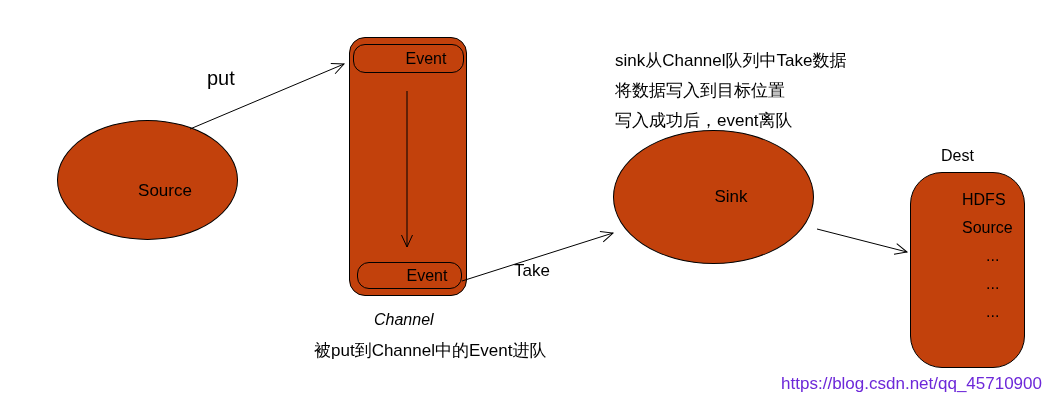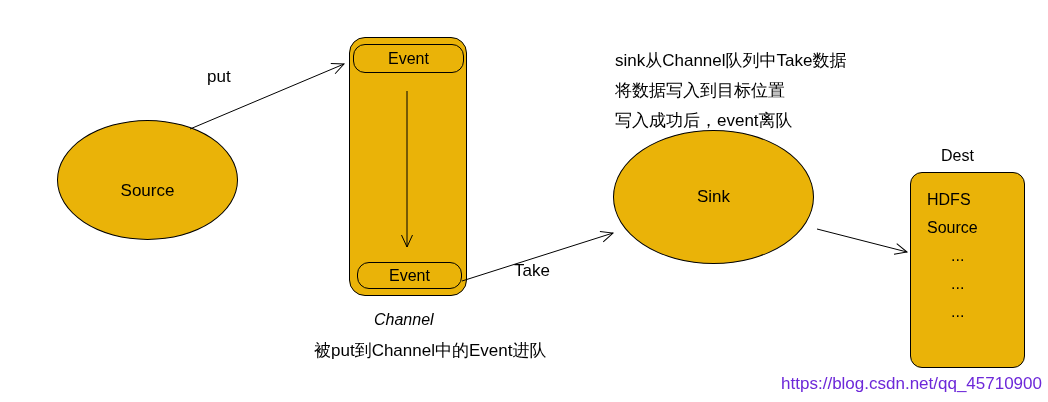--- a/index.html
+++ b/index.html
@@ -4,37 +4,37 @@
 <style>
   html,body{margin:0;padding:0;background:#ffffff;}
   .canvas{
     position:relative;
     width:1048px;height:402px;
     background:#ffffff;
     font-family:"Liberation Sans","DejaVu Sans",sans-serif;
     color:#000;
     overflow:hidden;
   }
-  .shape{position:absolute;border:1px solid #000;background:#eab308;box-sizing:border-box;}
+  .shape{position:absolute;border:1px solid #000;background:#c2410c;box-sizing:border-box;padding-left:35px;}
   .ellipse{border-radius:50%;display:flex;align-items:center;justify-content:center;}
   .roundrect{border-radius:14px;}
   .event-box{border-radius:12px;display:flex;align-items:center;justify-content:center;font-size:16px;}
   .label{position:absolute;white-space:pre;}
   .note{position:absolute;font-size:17px;line-height:30px;}
   .note-line{white-space:pre;}
   #source-node{left:57px;top:120px;width:181px;height:120px;}
   #source-node .node-label{transform:translateY(11px);font-size:17px;}
   #channel-node{left:349px;top:37px;width:118px;height:259px;border-radius:16px;}
   #event-top-node{left:353px;top:44px;width:111px;height:29px;}
   #event-bottom-node{left:357px;top:262px;width:105px;height:27px;}
   #sink-node{left:613px;top:130px;width:201px;height:134px;font-size:17px;}
-  #dest-node{left:910px;top:172px;width:115px;height:196px;border-radius:12px;padding-top:13px;}
+  #dest-node{left:910px;top:172px;width:115px;height:196px;border-radius:32px;padding-top:13px;}
   .dest-item{height:28px;line-height:28px;padding-left:16px;font-size:16px;}
   .dest-item.dots{padding-left:40px;}
-  #put-label{left:207px;top:67px;font-size:17px;}
+  #put-label{left:207px;top:67px;font-size:20px;}
   #take-label{left:514px;top:261px;font-size:17px;}
   #channel-label{left:374px;top:311px;font-size:16px;font-style:italic;}
   #dest-title{left:941px;top:147px;font-size:16px;}
   #channel-note{left:314px;top:339px;font-size:17px;}
   #source-note{left:40px;top:242px;}
   #sink-note{left:615px;top:46px;}
   #watermark{position:absolute;right:6px;top:374px;font-size:17px;color:#6d28d9;}
   svg.arrows{position:absolute;left:0;top:0;pointer-events:none;}
 </style>
 </head>

